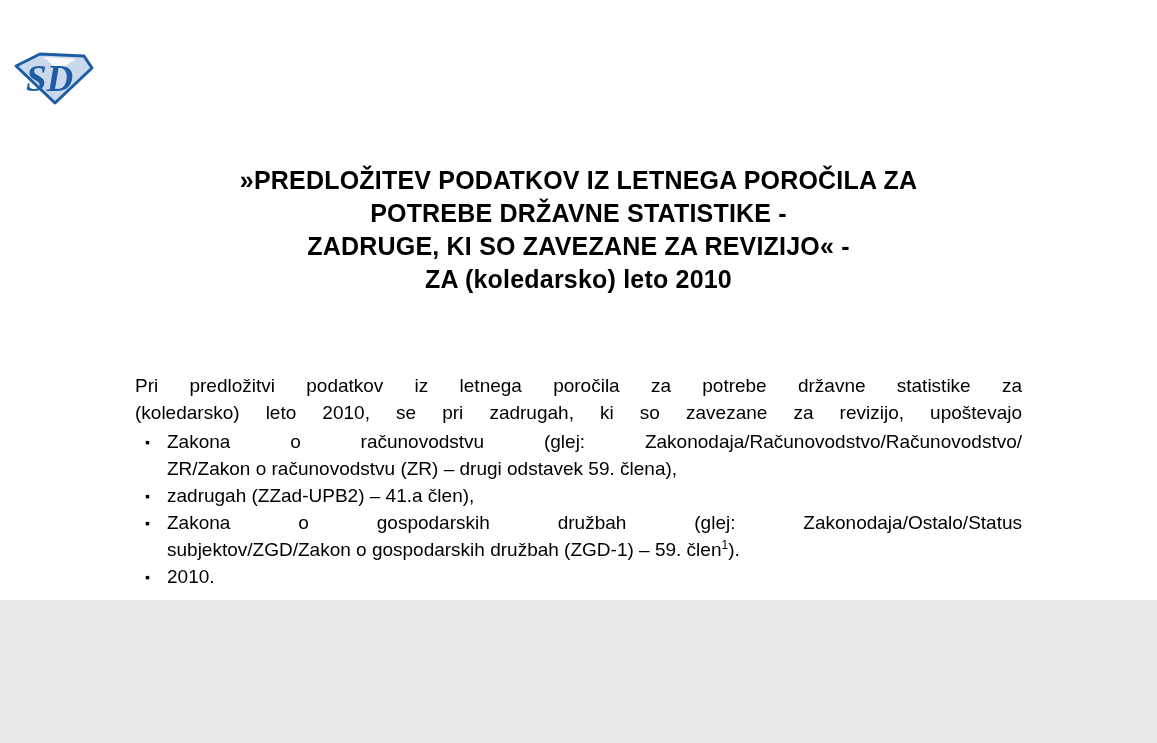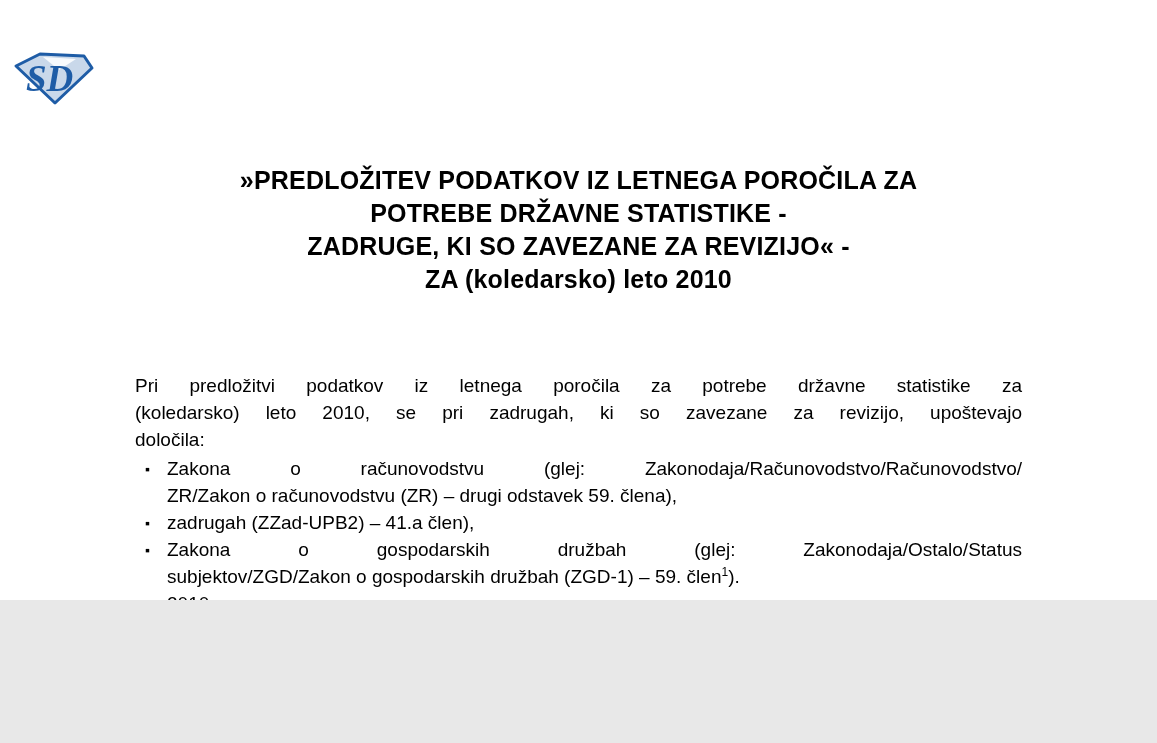--- a/index.html
+++ b/index.html
@@ -60,21 +60,20 @@
     <div class="title-line">»PREDLOŽITEV PODATKOV IZ LETNEGA POROČILA ZA</div>
     <div class="title-line">POTREBE DRŽAVNE STATISTIKE -</div>
     <div class="title-line">ZADRUGE, KI SO ZAVEZANE ZA REVIZIJO« -</div>
     <div class="title-line">ZA (koledarsko) leto 2010</div>
   </h1>
 
   <div class="bodytext">
     <div class="para">
         <div class="tline just"><span>Pri predložitvi podatkov iz letnega poročila za potrebe državne statistike za</span></div>
         <div class="tline just"><span>(koledarsko) leto 2010, se pri zadrugah, ki so zavezane za revizijo, upoštevajo</span></div>
-        <div class="tline"><span>določila:</span></div>
       </div>
     <ul class="bullets">
         <li>
           <span class="bullet-marker">▪</span>
           <div class="tline just"><b>Zakona o računovodstvu</b><span> (glej: Zakonodaja/Računovodstvo/Računovodstvo/</span></div>
           <div class="tline"><span>ZR</span><b>/</b><span>Zakon o računovodstvu (ZR) – drugi odstavek 59. člena),</span></div>
         </li>
         <li>
           <span class="bullet-marker">▪</span>
           <div class="tline"><span>zadrugah (ZZad-UPB2) – 41.a člen),</span></div>

